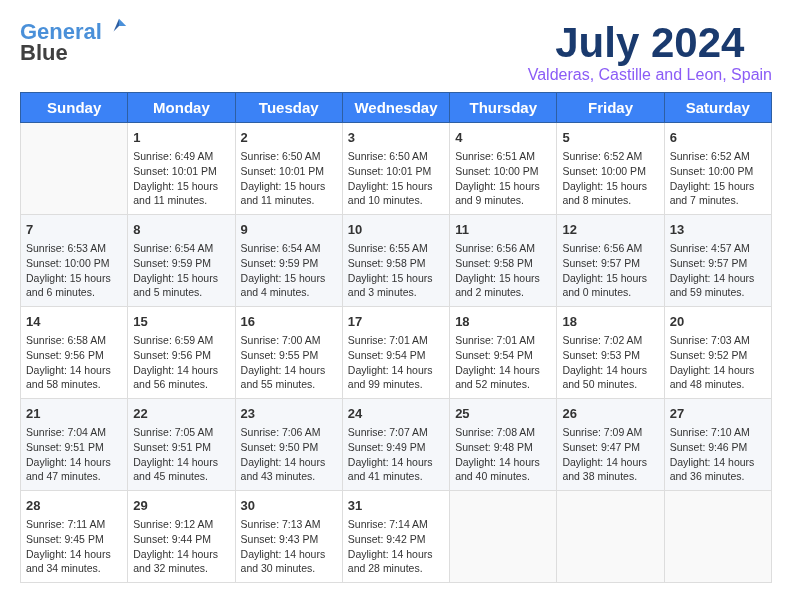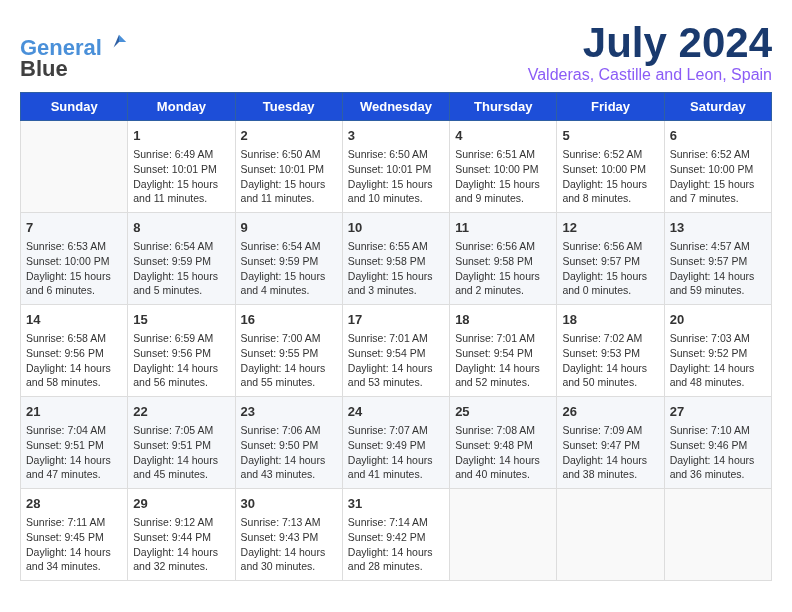--- a/index.html
+++ b/index.html
@@ -12,62 +12,61 @@
     }
     .header {
       display: flex;
       justify-content: space-between;
       align-items: flex-start;
       margin-bottom: 8px;
     }
     .logo {
       display: flex;
       align-items: flex-end;
-      margin-top: 16px;
     }
     .logo-text {
       font-size: 22px;
       font-weight: bold;
       color: #1a3a6e;
       line-height: 1.1;
     }
     .logo-text span {
       color: #4a90d9;
     }
     .logo-icon {
       width: 18px;
       height: 18px;
       margin-left: 2px;
       position: relative;
       top: -4px;
     }
     .title-block {
-      text-align: right;
+      text-align: center;
     }
     .month-year {
       font-size: 42px;
       font-weight: bold;
       color: #1a3a6e;
       line-height: 1.1;
     }
     .location {
       font-size: 16px;
       color: #8b5cf6;
     }
     table {
       width: 100%;
       border-collapse: collapse;
       font-size: 11px;
     }
     thead tr th {
-      background-color: #1d4ed8;
+      background-color: #3b82f6;
       color: #fff;
       text-align: center;
       padding: 6px 4px;
-      font-size: 13px;
+      font-size: 15px;
       font-weight: bold;
       border: 1px solid #2e5fa3;
     }
     tbody tr {
       border-bottom: 1px solid #ccc;
     }
     tbody tr td {
       vertical-align: top;
       padding: 6px 5px;
       border: 1px solid #ddd;
@@ -232,21 +231,21 @@
         <td>
           <span class="day-number">16</span>
           <div>Sunrise: 7:00 AM</div>
           <div>Sunset: 9:55 PM</div>
           <div>Daylight: 14 hours and 55 minutes.</div>
         </td>
         <td>
           <span class="day-number">17</span>
           <div>Sunrise: 7:01 AM</div>
           <div>Sunset: 9:54 PM</div>
-          <div>Daylight: 14 hours and 53 minutes.</div>
+          <div>Daylight: 14 hours and 99 minutes.</div>
         </td>
         <td>
           <span class="day-number">18</span>
           <div>Sunrise: 7:01 AM</div>
           <div>Sunset: 9:54 PM</div>
           <div>Daylight: 14 hours and 52 minutes.</div>
         </td>
         <td>
           <span class="day-number">18</span>
           <div>Sunrise: 7:02 AM</div>

